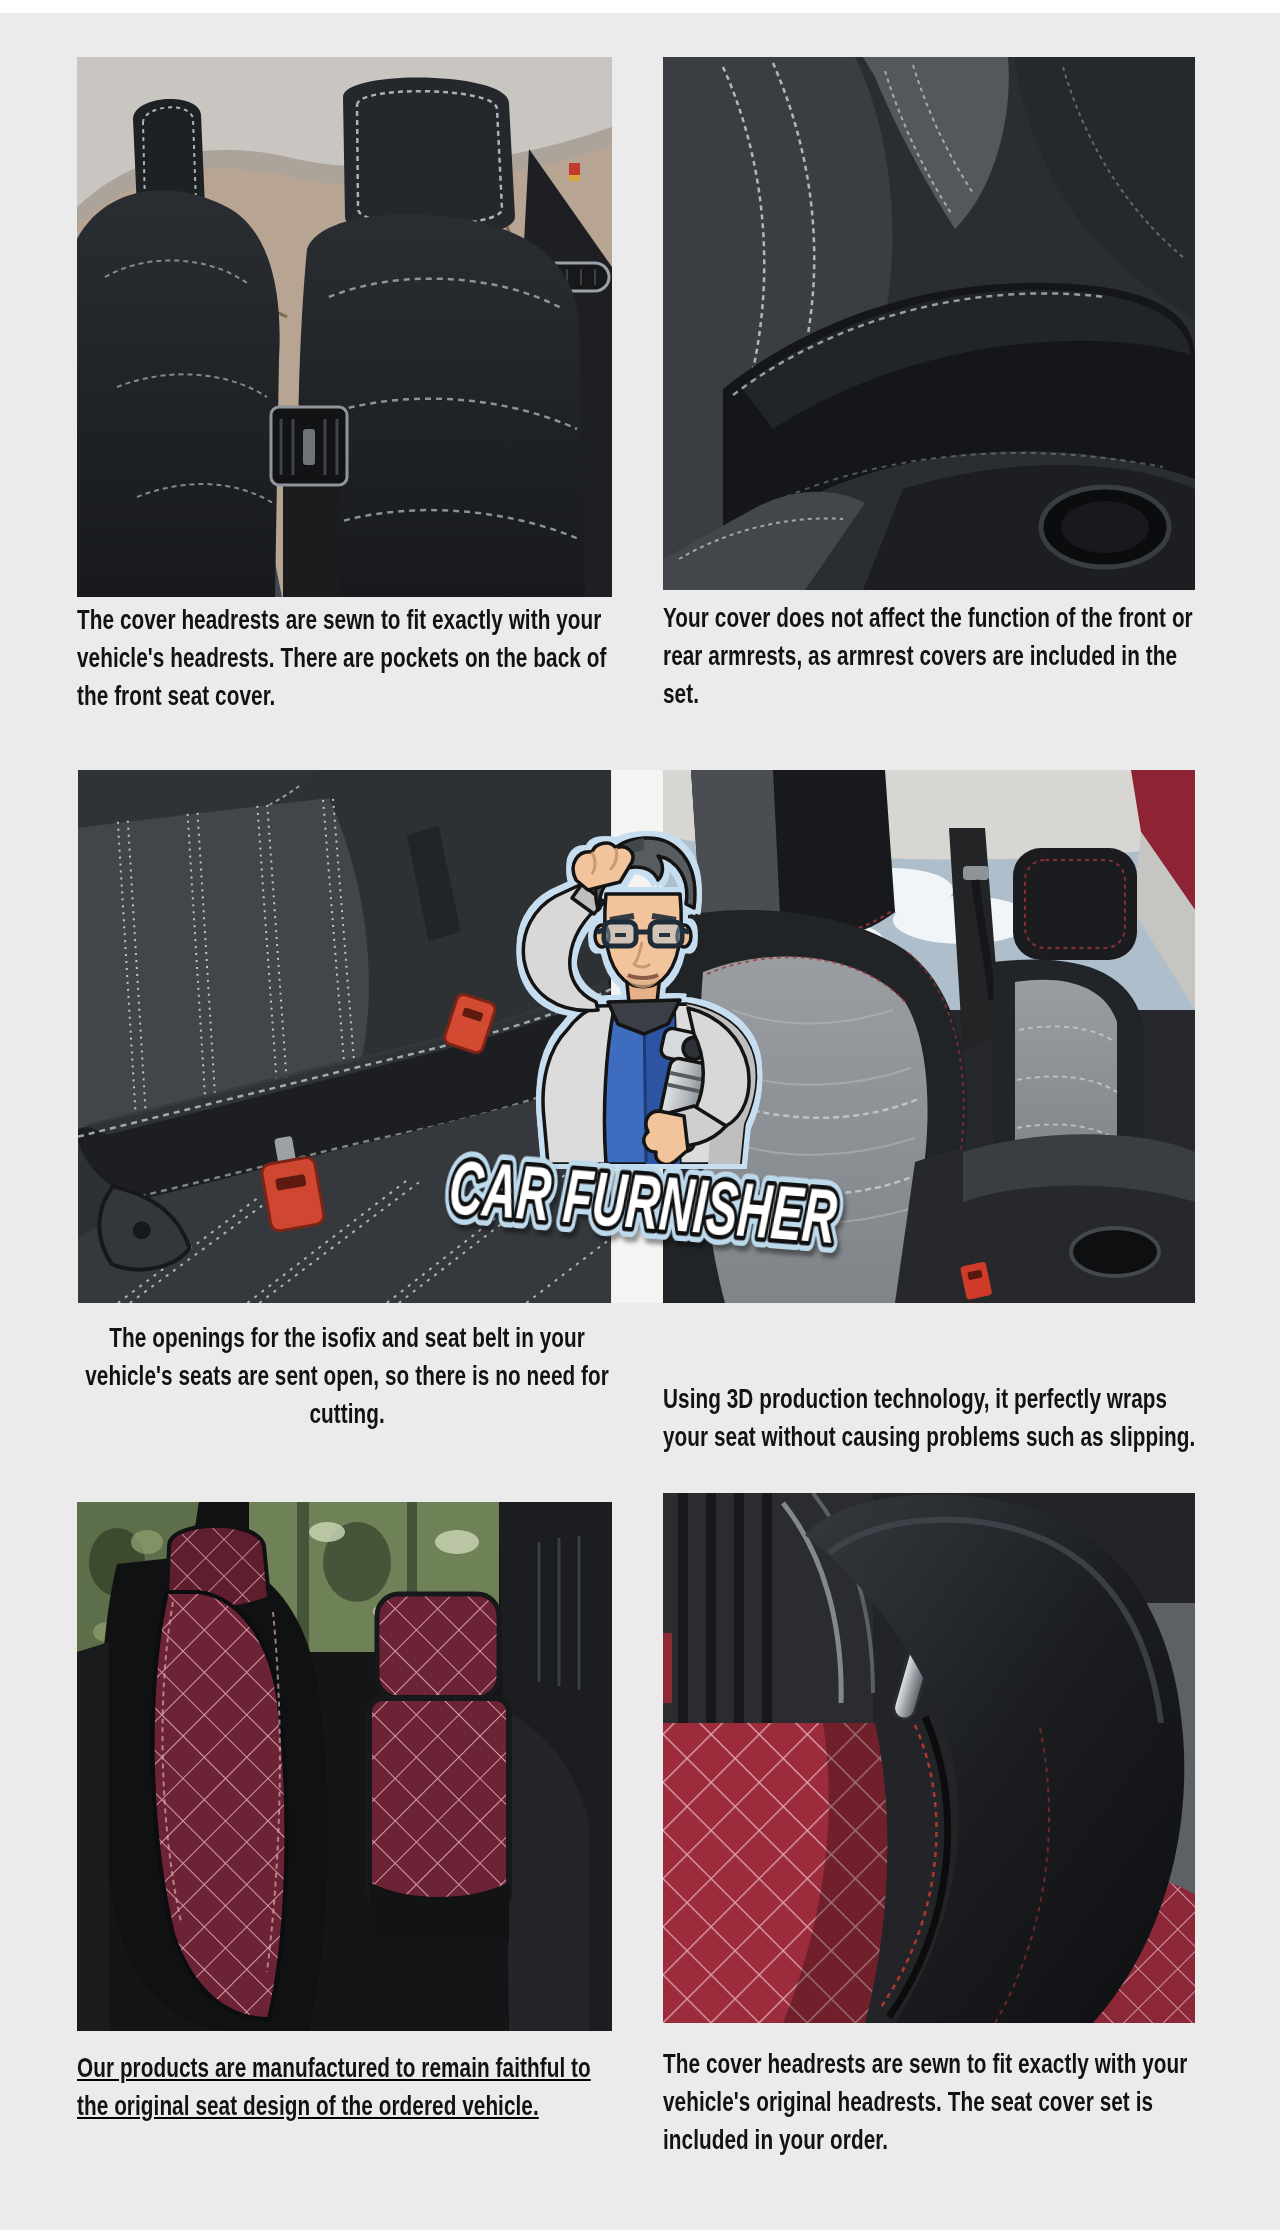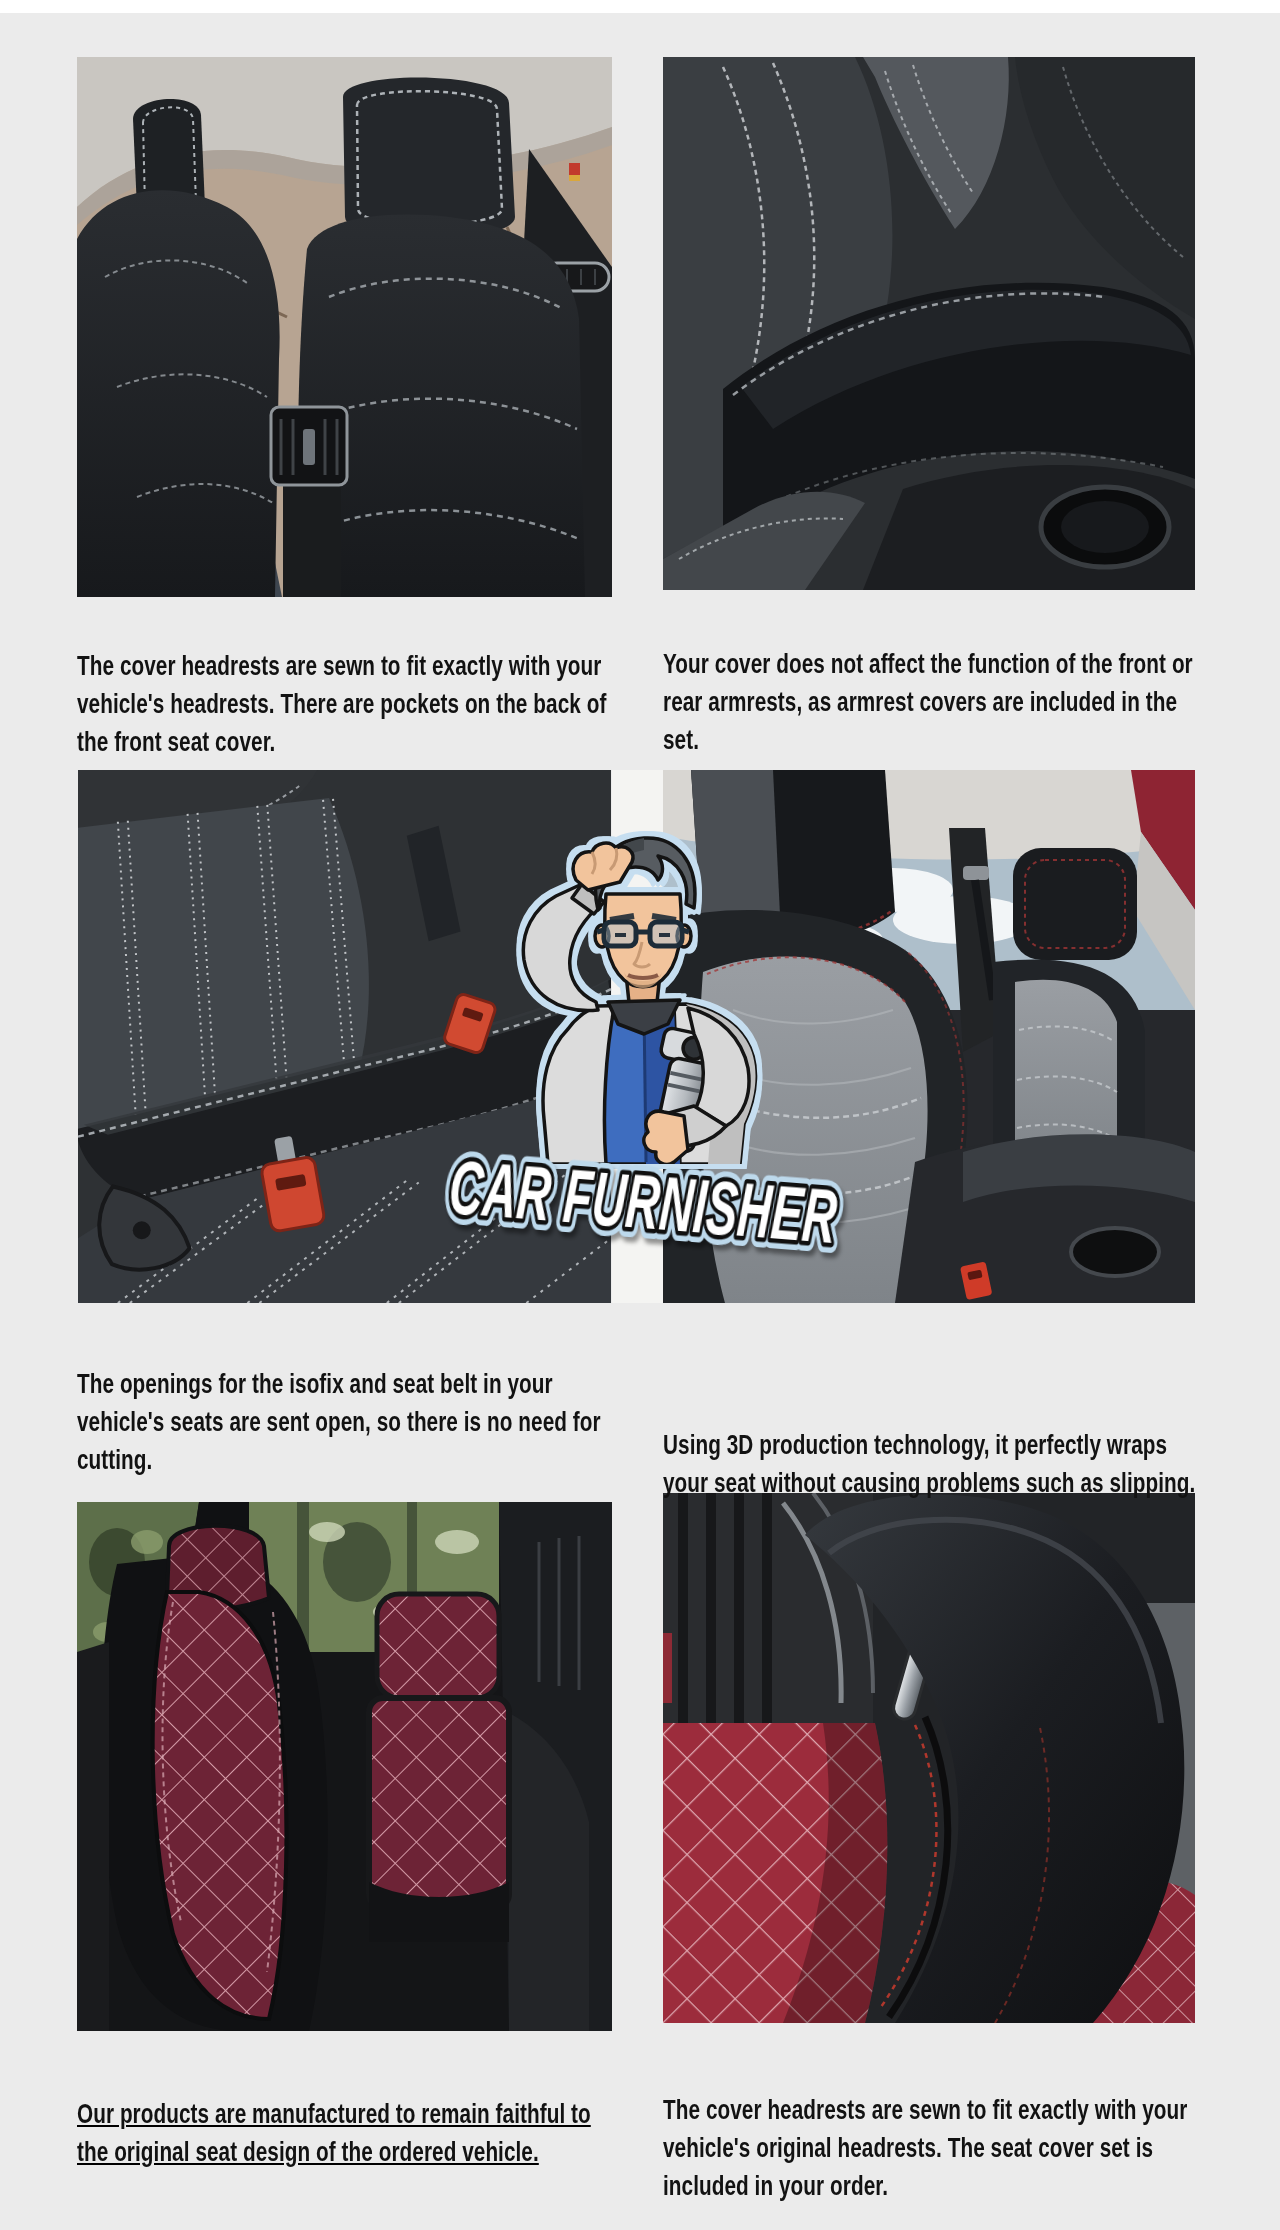--- a/index.html
+++ b/index.html
@@ -11,29 +11,29 @@
   .top-strip{position:absolute;left:0;top:0;width:1280px;height:13px;background:#ffffff;}
   .photo{position:absolute;display:block;}
   .photo svg{display:block;width:100%;height:100%;}
   .img-tl{left:77px;top:57px;width:535px;height:540px;}
   .img-tr{left:663px;top:57px;width:532px;height:533px;}
   .img-ml{left:77px;top:770px;width:535px;height:533px;}
   .img-mr{left:663px;top:770px;width:532px;height:533px;}
   .img-bl{left:77px;top:1502px;width:535px;height:529px;}
   .img-br{left:663px;top:1493px;width:532px;height:530px;}
   .gap-strip{position:absolute;left:612px;top:770px;width:51px;height:533px;background:#f4f4f2;}
-  .caption{position:absolute;width:545px;height:130px;overflow:visible;margin-top:46px;}
+  .caption{position:absolute;width:545px;height:130px;overflow:visible;}
   .cap-inner{
     width:730px;transform:scale(0.74,1);transform-origin:0 0;
     font-weight:700;font-size:28px;line-height:38px;color:#121212;
     letter-spacing:0.1px;
   }
   .cap-1l{left:77px;top:601px;}
   .cap-1r{left:663px;top:599px;}
-  .cap-2l{left:77px;top:1319px;}
+  .cap-2l{left:77px;top:1319px;text-align:center;}
   .cap-2r{left:663px;top:1380px;}
   .cap-3l{left:77px;top:2049px;text-decoration:underline;}
   .cap-3r{left:663px;top:2045px;}
   .mascot{
     position:absolute;left:448px;top:824px;width:390px;height:340px;z-index:6;
     filter:drop-shadow(5px 0 0 #c6def0) drop-shadow(-5px 0 0 #c6def0)
            drop-shadow(0 5px 0 #c6def0) drop-shadow(0 -5px 0 #c6def0);
   }
   .brand-text{
     position:absolute;left:438px;top:1142px;width:410px;height:120px;z-index:7;

